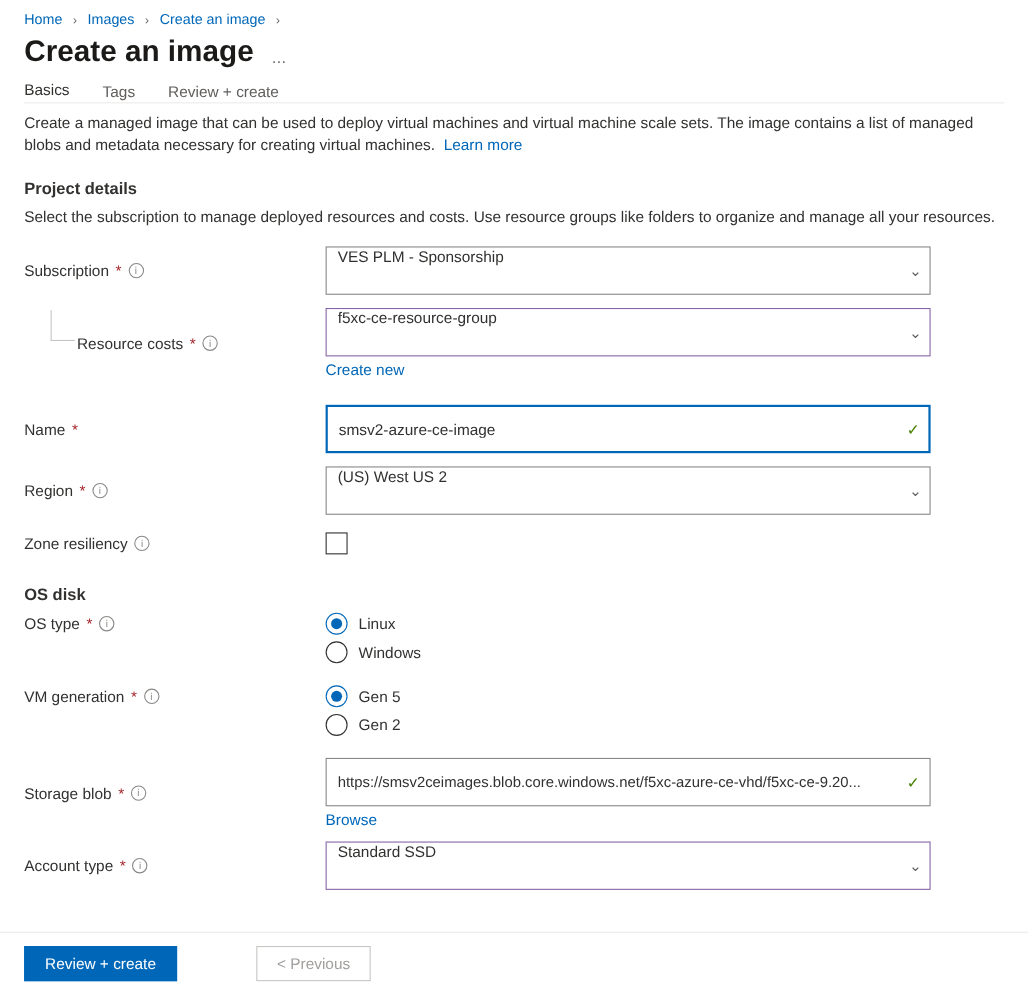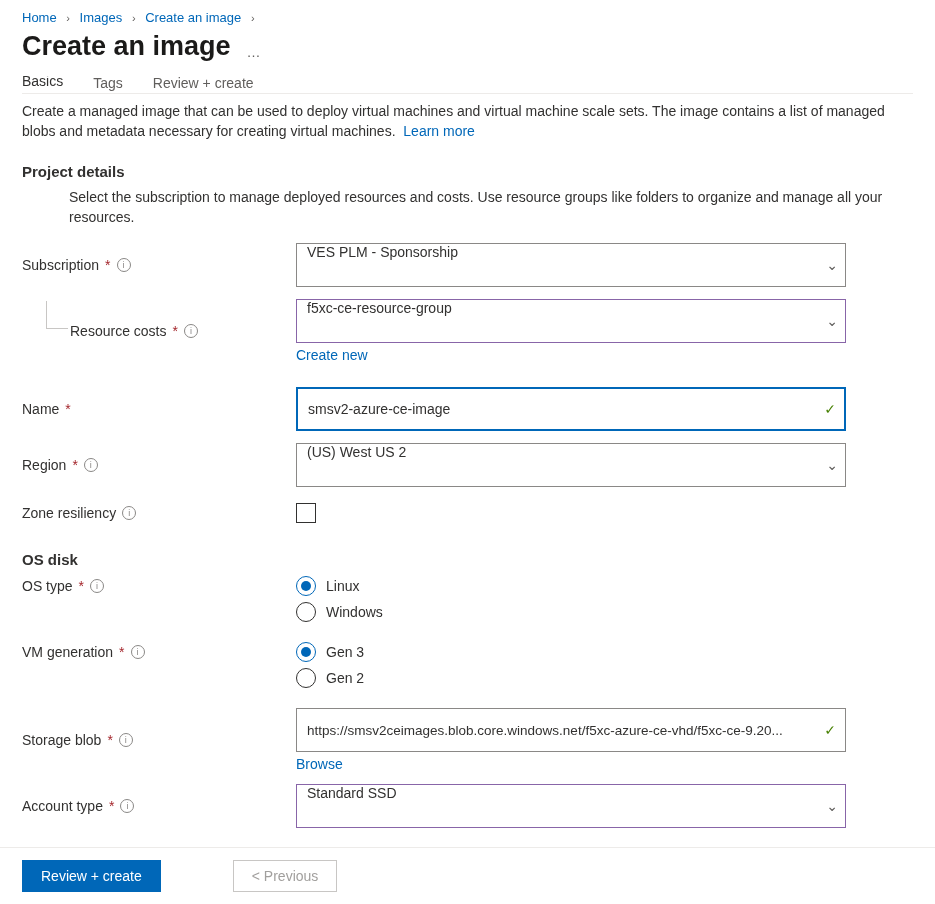--- a/index.html
+++ b/index.html
@@ -76,21 +76,20 @@
   .description a { color: #0067b8; text-decoration: none; }
   .section-header {
     font-weight: 600;
     font-size: 15px;
     margin-bottom: 8px;
   }
   .section-sub {
     font-size: 14px;
     line-height: 1.4;
     margin-bottom: 16px;
-    margin-left: 47px;
   }
   .form-row {
     display: flex;
     align-items: center;
     margin-bottom: 12px;
     min-height: 28px;
   }
   .form-label {
     width: 274px;
     font-size: 14px;
@@ -353,21 +352,21 @@
 
     <div class="form-row radio-group" style="margin-top:14px;">
       <div class="form-label">
         <span>VM generation</span>
           <span class="req">*</span>
         <span class="info-icon">i</span>
       </div>
       <div class="form-control-wrap">
         <div class="radio-row">
           <span class="radio checked"></span>
-            <span>Gen 3</span>
+            <span>Gen 5</span>
         </div>
         <div class="radio-row">
           <span class="radio"></span>
             <span>Gen 2</span>
         </div>
       </div>
     </div>
 
     <div class="form-row" style="margin-top:14px;">
       <div class="form-label">

